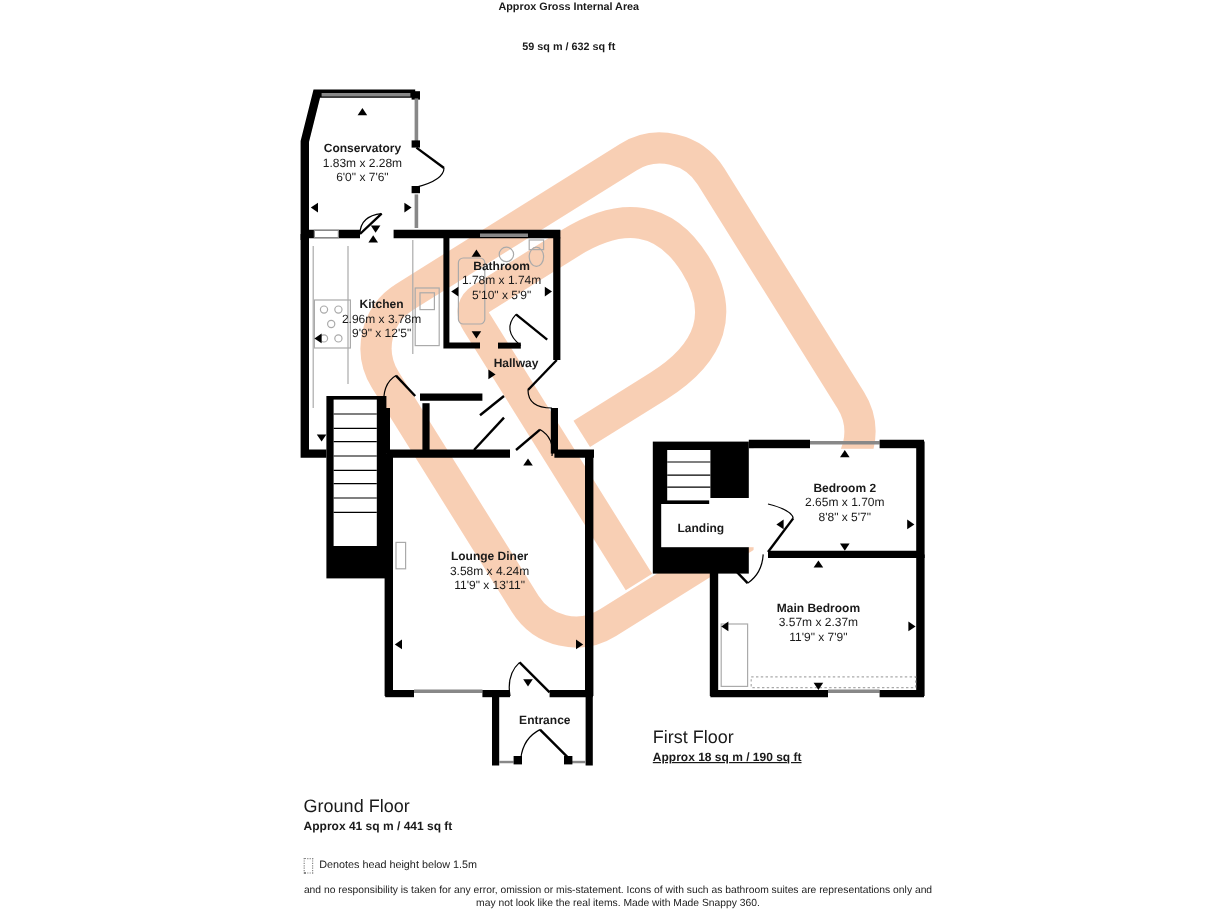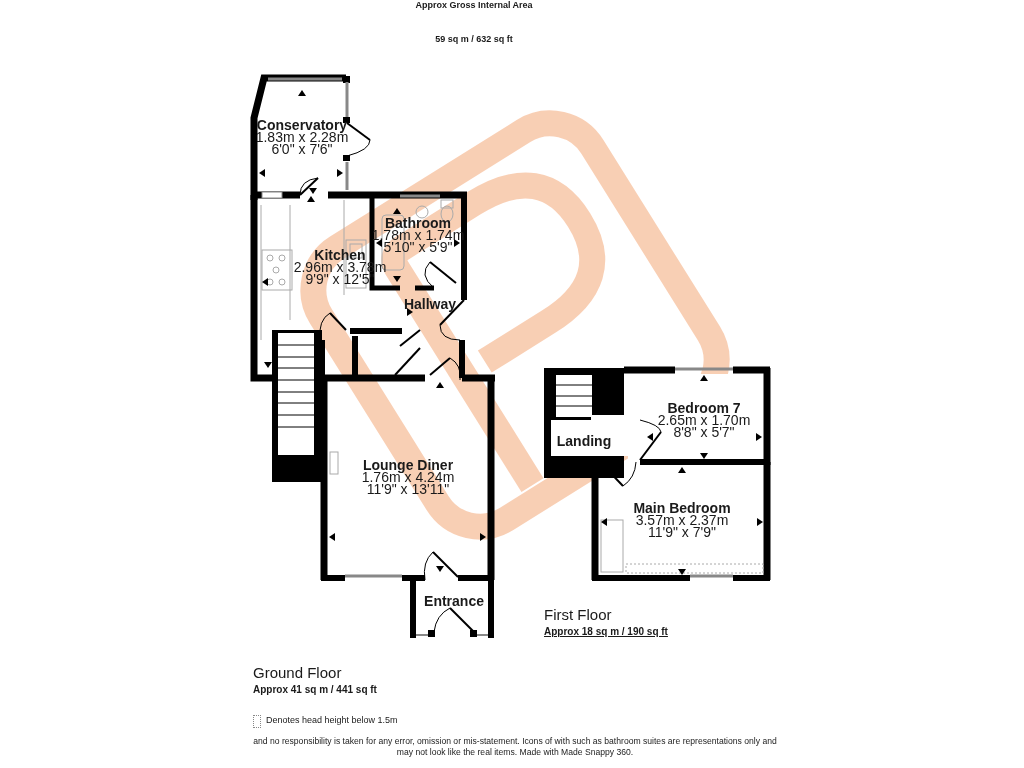--- a/index.html
+++ b/index.html
@@ -1,19 +1,19 @@
 <!DOCTYPE html>
 <html><head>
 <meta charset="utf-8">
 <style>
   html, body { margin:0; padding:0; background:#ffffff; }
   body { width:1024px; height:768px; position:relative; overflow:hidden; font-family:"Liberation Sans", sans-serif; color:#1a1a1a; }
   .abs { position:absolute; }
   .hdr { left:0; width:948px; text-align:center; font-weight:bold; font-size:9px; line-height:10px; }
-  .room-label { position:absolute; text-align:center; font-size:14px; line-height:12px; white-space:nowrap; transform:translateX(-50%); }
+  .room-label { position:absolute; text-align:center; font-size:10px; line-height:12px; white-space:nowrap; transform:translateX(-50%); }
   .room-name { font-weight:bold; display:block; }
   .room-dim { display:block; }
   .floor-title { font-size:15px; line-height:17px; }
   .floor-area { font-size:10px; font-weight:bold; line-height:13px; }
   .legend-text { font-size:9px; }
   .legend-box { width:6px; height:11px; border:1px dotted #888; }
   .disclaimer { left:230px; width:570px; text-align:center; font-size:8.6px; line-height:10.5px; color:#222; }
   svg { position:absolute; left:0; top:0; }
 </style>
 </head>
@@ -184,44 +184,44 @@
     <polygon points="601,522 607,518 607,526"></polygon>
     <polygon points="763,522 757,518 757,526"></polygon>
   </g>
 </svg>
 
 <div class="room-label" style="left:302px; top:119px;">
   <span class="room-name">Conservatory</span>
   <span class="room-dim">1.83m x 2.28m</span>
   <span class="room-dim">6'0" x 7'6"</span>
 </div>
-<div class="room-label" style="left:318px; top:249px;margin-left:22px;">
+<div class="room-label" style="left:318px; top:249px;">
   <span class="room-name">Kitchen</span>
   <span class="room-dim">2.96m x 3.78m</span>
   <span class="room-dim">9'9" x 12'5"</span>
 </div>
 <div class="room-label" style="left:418px; top:217px;">
   <span class="room-name">Bathroom</span>
   <span class="room-dim">1.78m x 1.74m</span>
   <span class="room-dim">5'10" x 5'9"</span>
 </div>
 <div class="room-label" style="left:430px; top:298px;">
   <span class="room-name">Hallway</span>
 </div>
 <div class="room-label" style="left:408px; top:459px;">
   <span class="room-name">Lounge Diner</span>
-  <span class="room-dim">1.76m x 4.24m</span>
+  <span class="room-dim">3.58m x 4.24m</span>
   <span class="room-dim">11'9" x 13'11"</span>
 </div>
 <div class="room-label" style="left:454px; top:595px;text-align:right;">
   <span class="room-name">Entrance</span>
 </div>
 
 <div class="room-label" style="left:704px; top:402px;">
-  <span class="room-name">Bedroom 7</span>
+  <span class="room-name">Bedroom 2</span>
   <span class="room-dim">2.65m x 1.70m</span>
   <span class="room-dim">8'8" x 5'7"</span>
 </div>
 <div class="room-label" style="left:584px; top:435px;">
   <span class="room-name">Landing</span>
 </div>
 <div class="room-label" style="left:682px; top:502px;">
   <span class="room-name">Main Bedroom</span>
   <span class="room-dim">3.57m x 2.37m</span>
   <span class="room-dim">11'9" x 7'9"</span>

